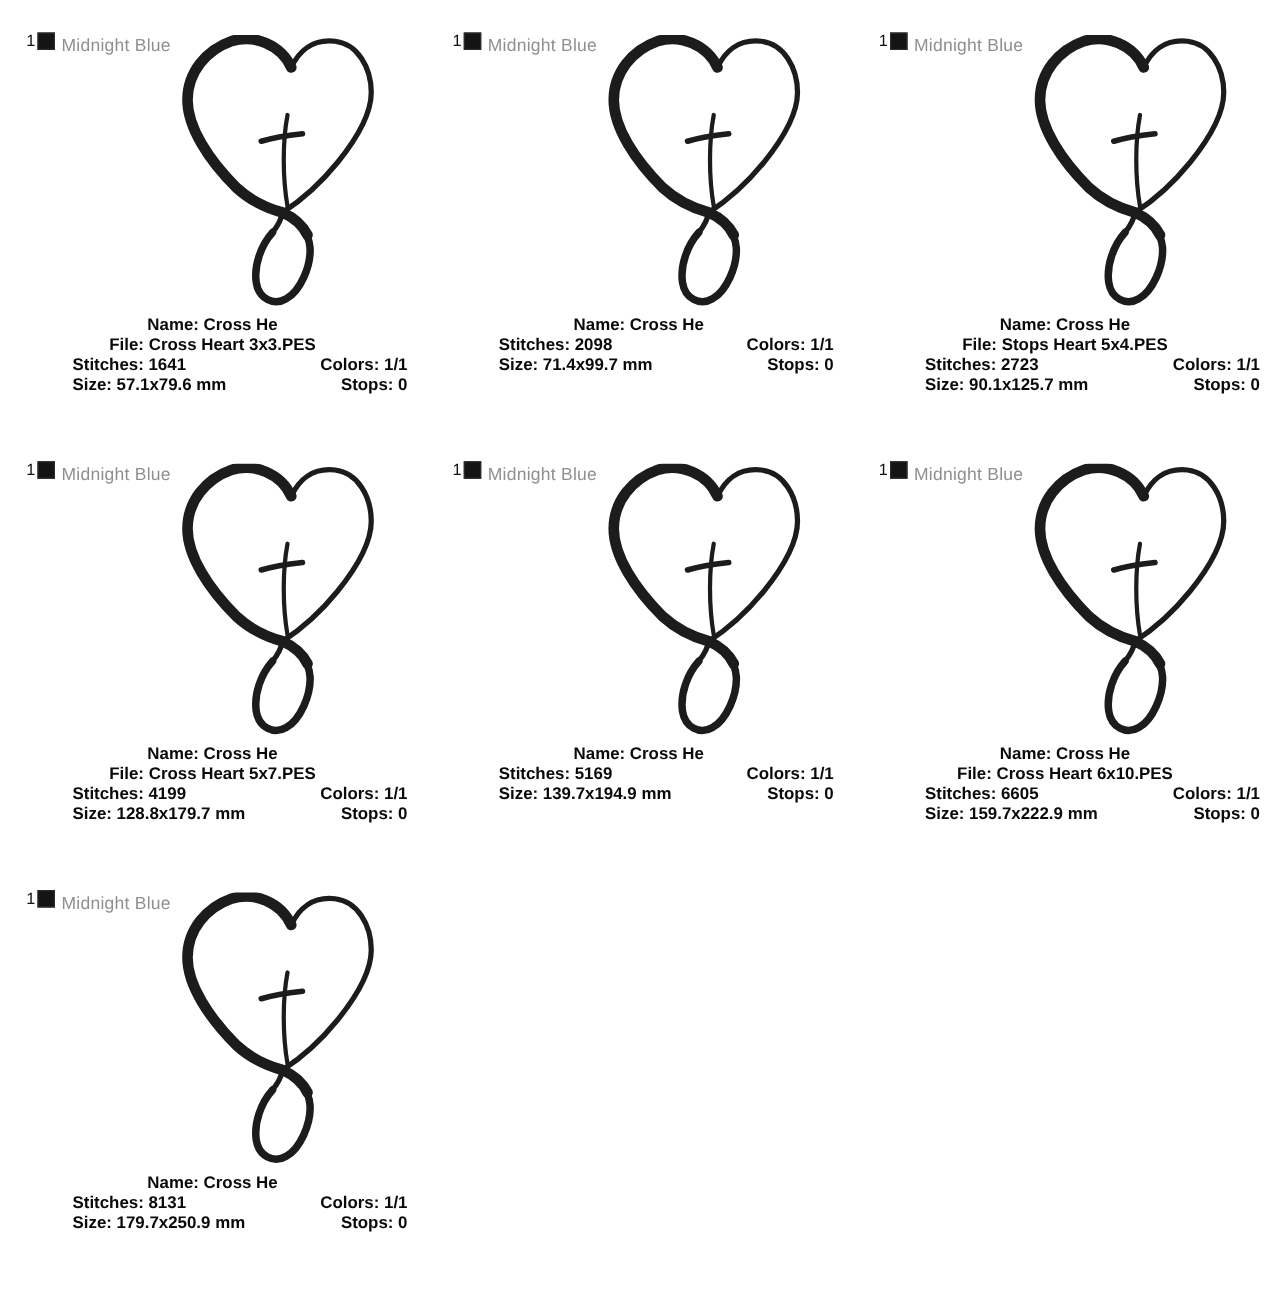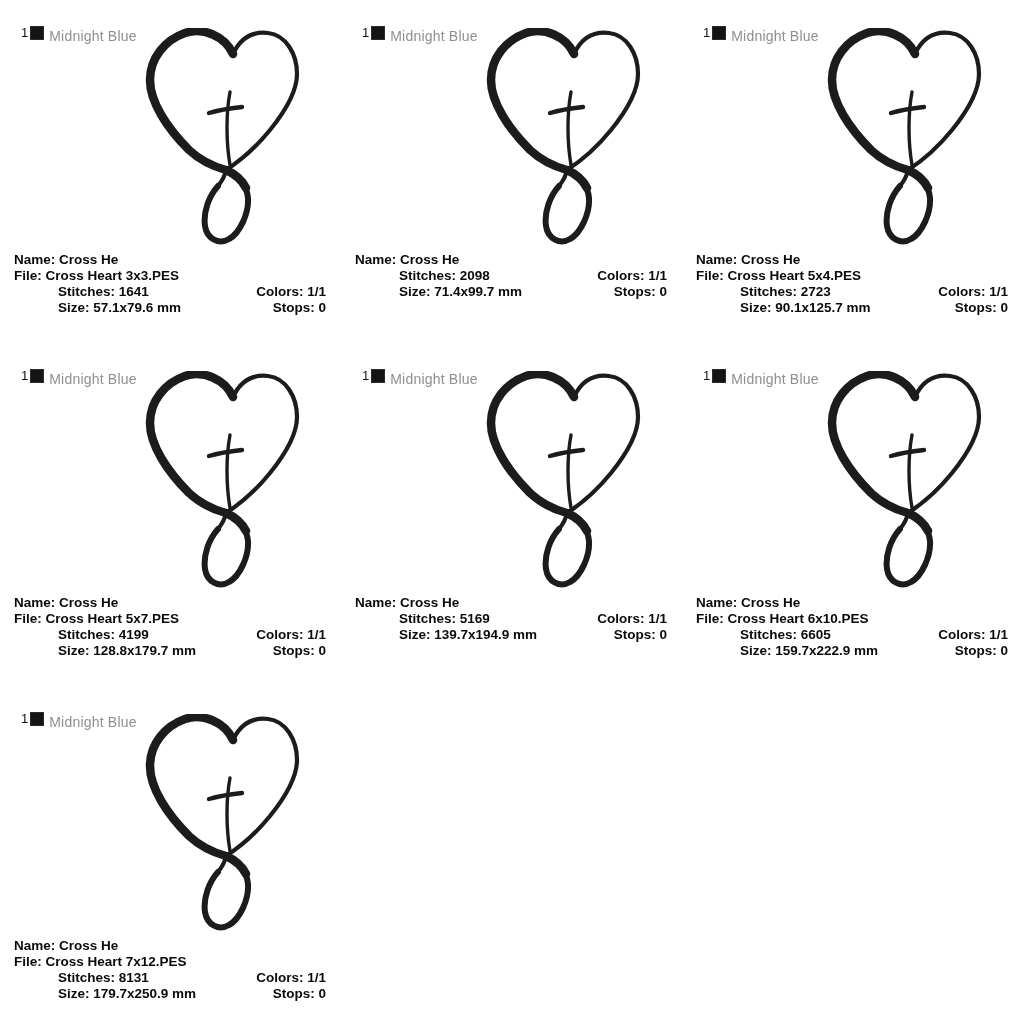--- a/index.html
+++ b/index.html
@@ -20,20 +20,21 @@
   .sw-label { font-size: 14px; color: #8f8f8f; margin-left: 5px; margin-top: 2px; letter-spacing: 0.2px; }
 
   
   .art { position: absolute; left: 145px; top: 28px; width: 156px; height: 218px; overflow: visible; }
 
   
   .info {
     position: absolute; left: 14px; right: 15px; top: 252px;
     font-size: 13.5px; font-weight: bold; color: #0a0a0a; line-height: 16px;
     white-space: nowrap;
+    text-align: center;
   }
   .iline.split { display: flex; justify-content: space-between; margin-left: 44px; }
   #svgdefs { position: absolute; width: 0; height: 0; overflow: hidden; }
 </style>
 </head>
 <body>
 
 <svg id="svgdefs" aria-hidden="true">
   <symbol id="heartsym" viewBox="0 0 156 218">
     <g fill="none" stroke="#1c1c1c" stroke-linecap="round" stroke-linejoin="round">
@@ -102,21 +103,21 @@
     <div class="swatch">
       <span class="sw-num">1</span>
       <span class="sw-box"></span>
       <span class="sw-label">Midnight Blue</span>
     </div>
     <svg class="art" viewBox="0 0 156 218">
         <use href="#heartsym"></use>
       </svg>
     <div class="info">
       <div class="iline"><span>Name:</span> <span>Cross He</span></div>
-      <div class="iline"><span>File:</span> <span>Cross Heart 5x4.PES</span></div>
+      <div class="iline"><span>File:</span> <span>Stops Heart 5x4.PES</span></div>
       <div class="iline split">
         <span><span>Stitches:</span> <span>2723</span></span>
         <span><span>Colors:</span> <span>1/1</span></span>
       </div>
       <div class="iline split">
         <span><span>Size:</span> <span>90.1x125.7 mm</span></span>
         <span><span>Stops:</span> <span>0</span></span>
       </div>
     </div>
   </div>
@@ -193,21 +194,20 @@
     <div class="swatch">
       <span class="sw-num">1</span>
       <span class="sw-box"></span>
       <span class="sw-label">Midnight Blue</span>
     </div>
     <svg class="art" viewBox="0 0 156 218">
         <use href="#heartsym"></use>
       </svg>
     <div class="info">
       <div class="iline"><span>Name:</span> <span>Cross He</span></div>
-      <div class="iline"><span>File:</span> <span>Cross Heart 7x12.PES</span></div>
       <div class="iline split">
         <span><span>Stitches:</span> <span>8131</span></span>
         <span><span>Colors:</span> <span>1/1</span></span>
       </div>
       <div class="iline split">
         <span><span>Size:</span> <span>179.7x250.9 mm</span></span>
         <span><span>Stops:</span> <span>0</span></span>
       </div>
     </div>
   </div>

